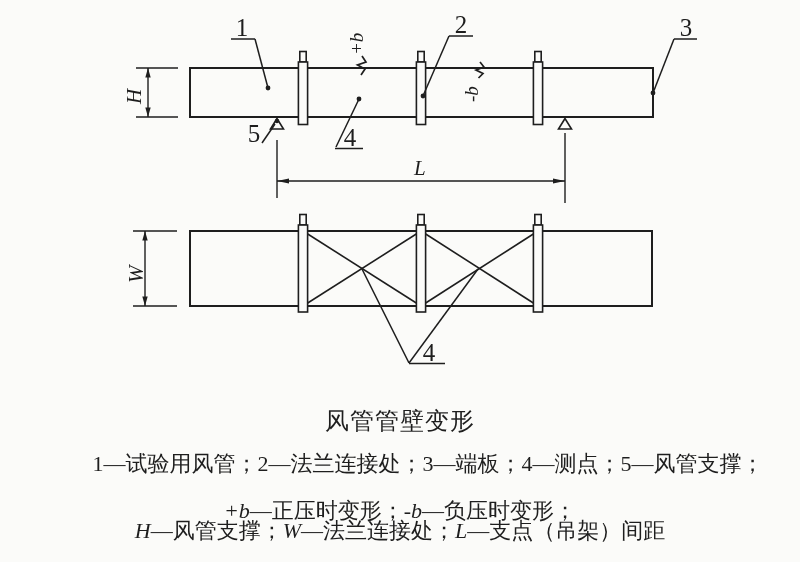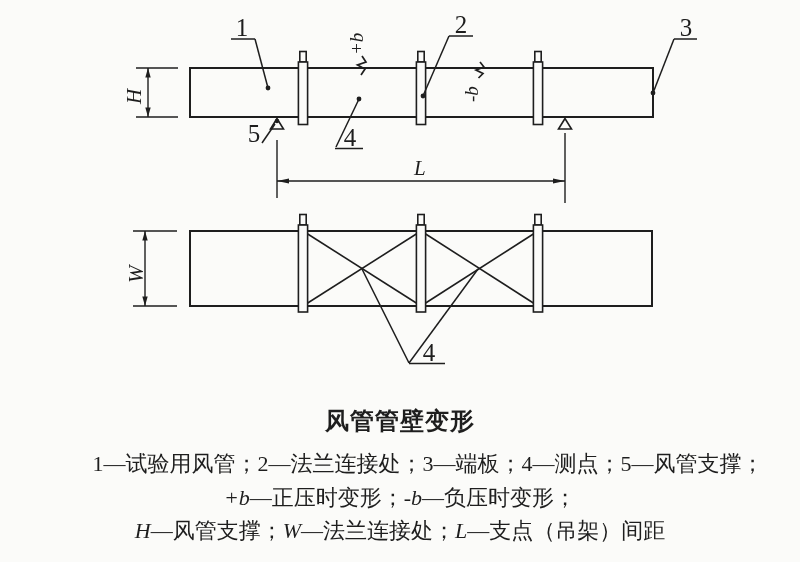--- a/index.html
+++ b/index.html
@@ -7,24 +7,24 @@
   .stage{
     position:relative;width:800px;height:562px;background:#fbfbf9;
     overflow:hidden;color:#1e1e1e;
   }
   .stage svg{position:absolute;left:0;top:0;}
   svg text{fill:#1e1e1e;font-family:"Liberation Serif","DejaVu Serif",serif;}
   .num{font-size:25px;}
   .dim{font-size:21px;font-style:italic;}
   .dim-b{font-size:19px;font-style:italic;}
   .caption{position:absolute;left:0;width:800px;text-align:center;white-space:nowrap;}
-  .cap-title{top:405px;font-size:24px;font-weight:700;letter-spacing:1px;}
+  .cap-title{top:405px;font-size:24px;font-weight:400;letter-spacing:1px;}
   .cap-line{font-size:22px;letter-spacing:0px;}
   .cap-l1{top:449px;padding-left:28px;}
-  .cap-l2{top:483px;text-align:center;}
+  .cap-l2{top:496px;text-align:center;}
   .cap-l3{top:516px;}
   .it{font-style:italic;}
 </style>
 </head>
 <body>
 
 <div class="stage">
 
   <svg width="800" height="562" viewBox="0 0 800 562" stroke="#1e1e1e" fill="none" stroke-linecap="butt">
 

